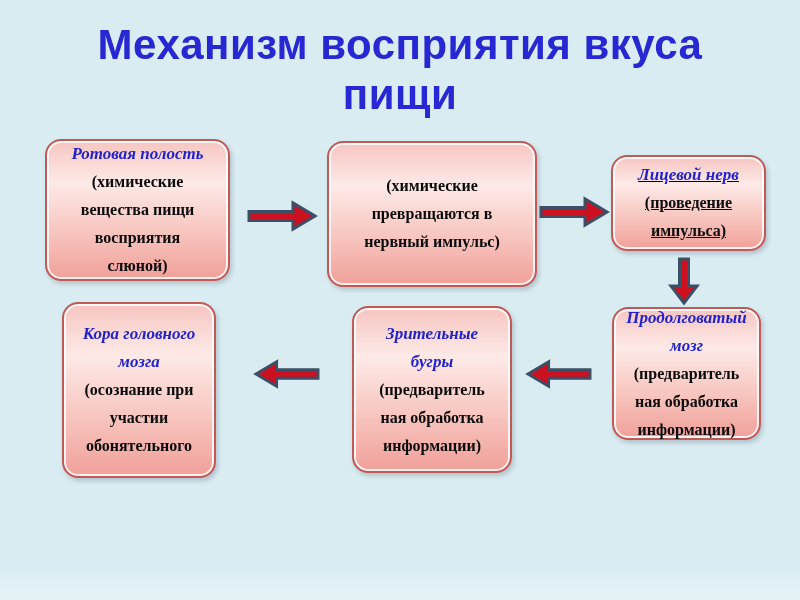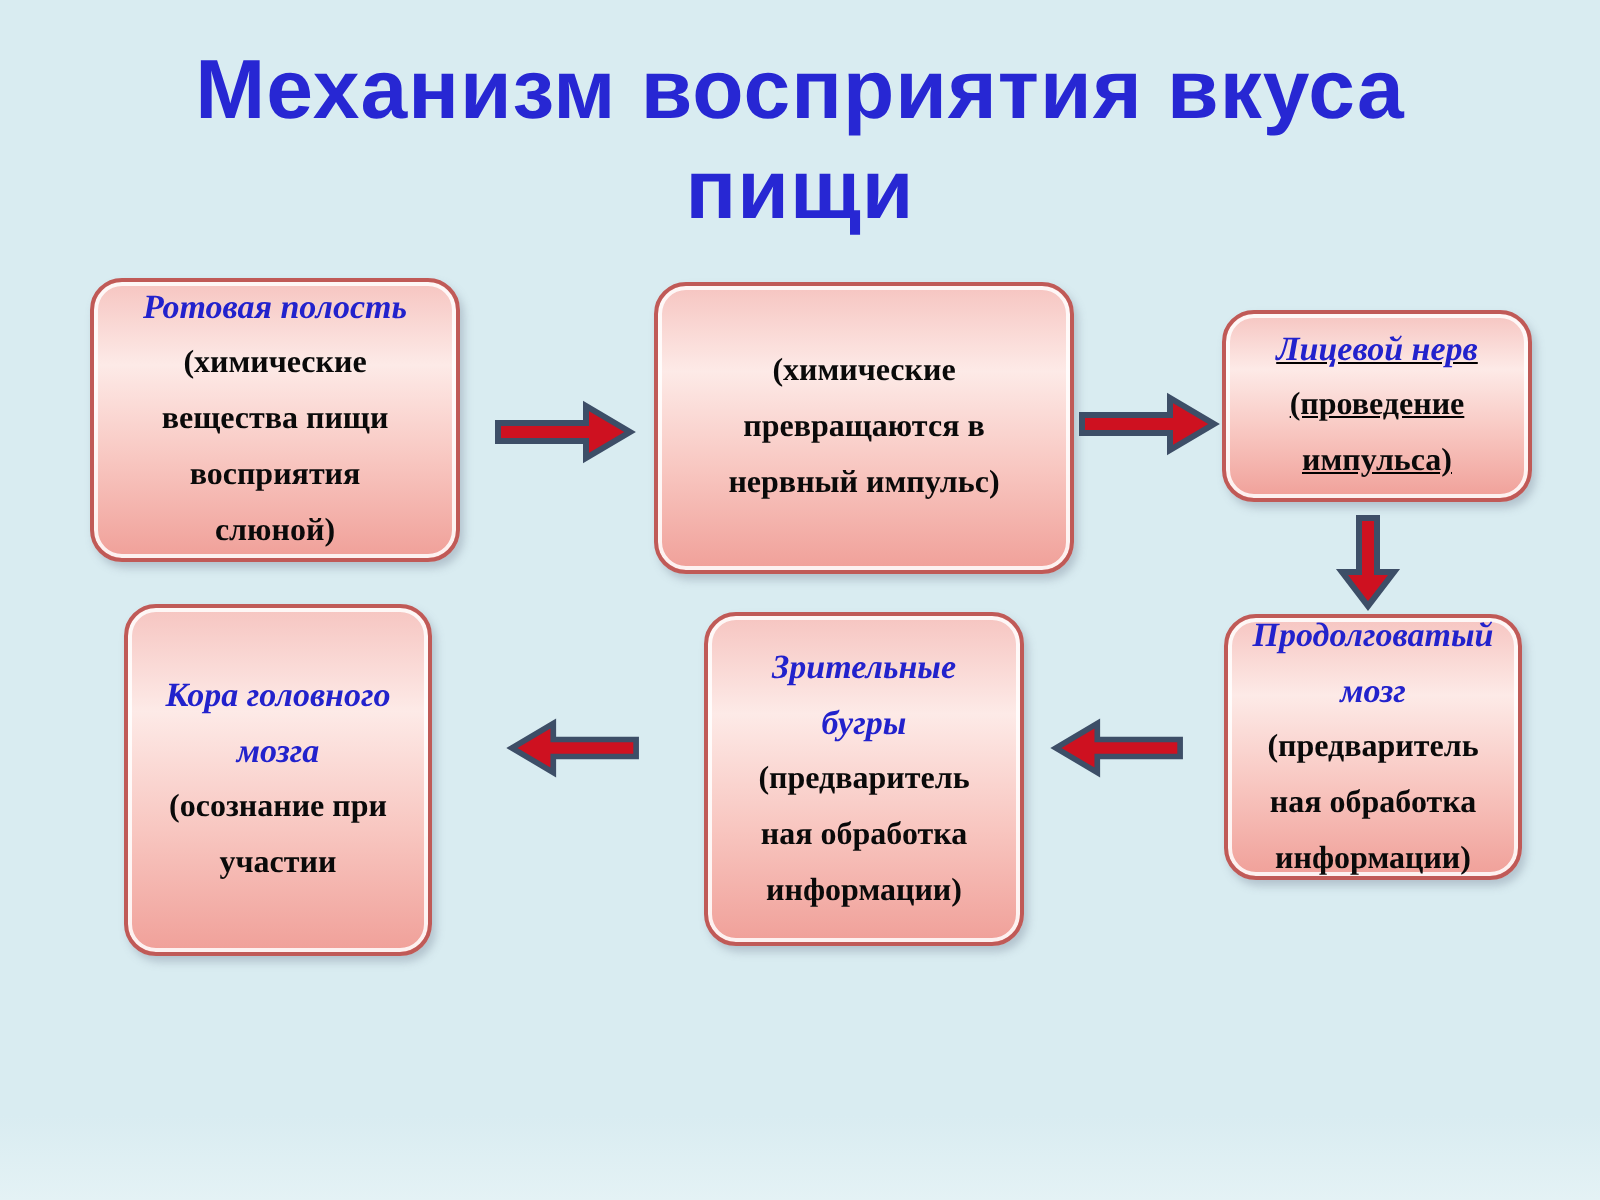--- a/index.html
+++ b/index.html
@@ -97,20 +97,21 @@
     <div class="box-line">(предваритель</div>
     <div class="box-line">ная обработка</div>
     <div class="box-line">информации)</div>
   </div>
 
   <div class="box" style="left:62px;top:302px;width:154px;height:176px;">
     <div class="box-title">Кора головного</div>
     <div class="box-title">мозга</div>
     <div class="box-line">(осознание при</div>
     <div class="box-line">участии</div>
+    <div class="box-line">обонятельного</div>
   </div>
 
   <div class="arrow" style="left:246px;top:199px;width:72px;height:34px;">
     <svg viewBox="0 0 72 34">
         <path d="M3 12.5 H47 V4 L69 17 L47 30 V21.5 H3 Z" fill="#ce1120" stroke="#3d4e67" stroke-width="3" stroke-linejoin="miter"></path>
       </svg>
   </div>
 
   <div class="arrow" style="left:538px;top:195px;width:72px;height:34px;">
     <svg viewBox="0 0 72 34">

